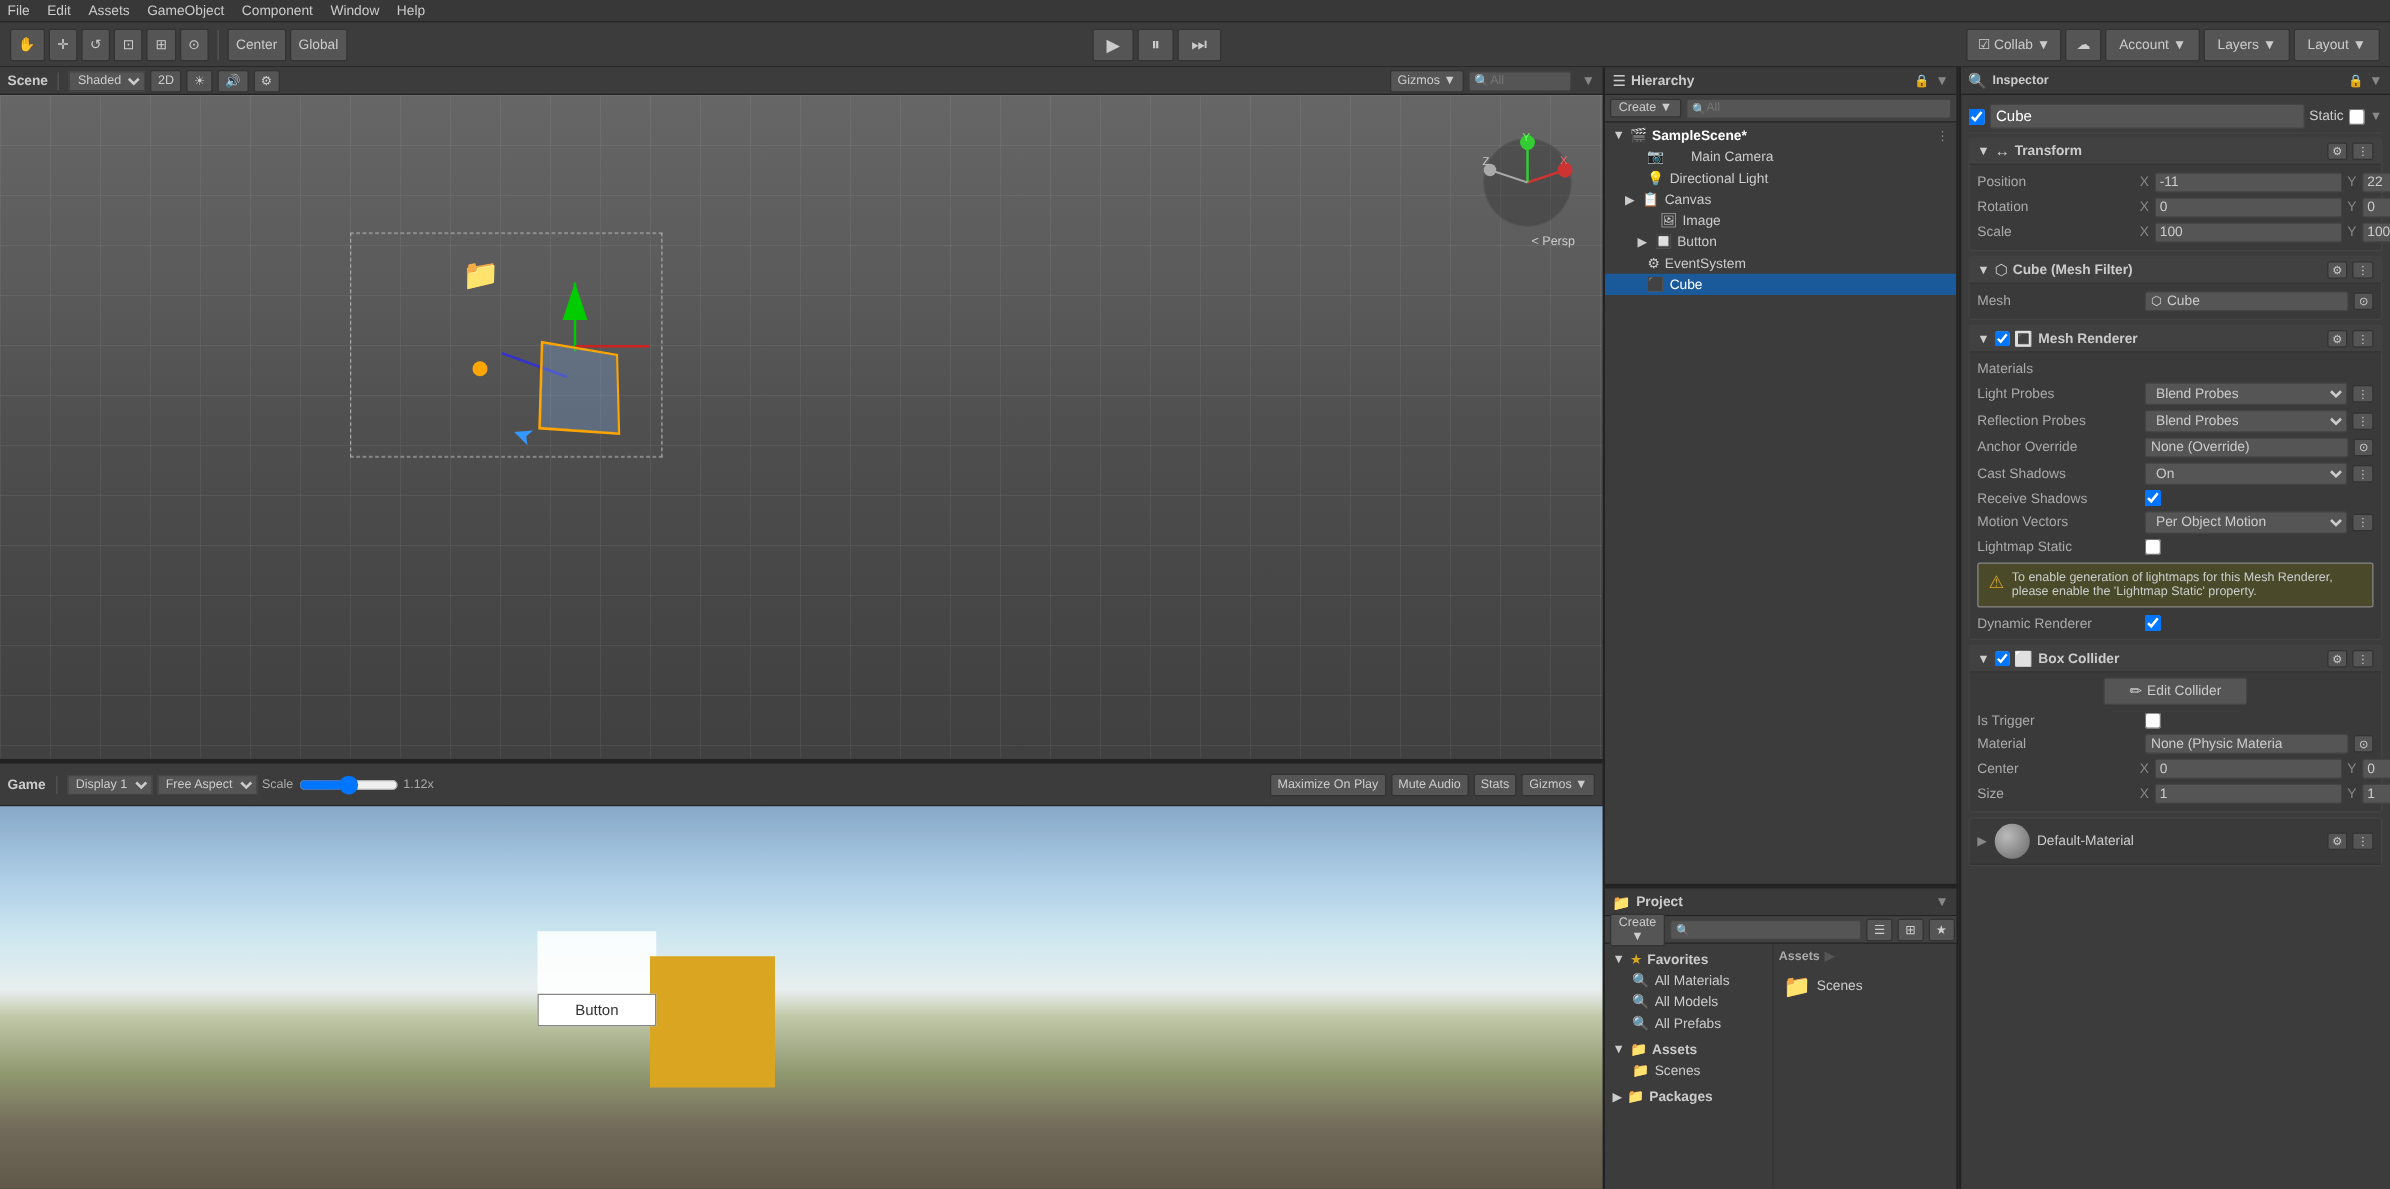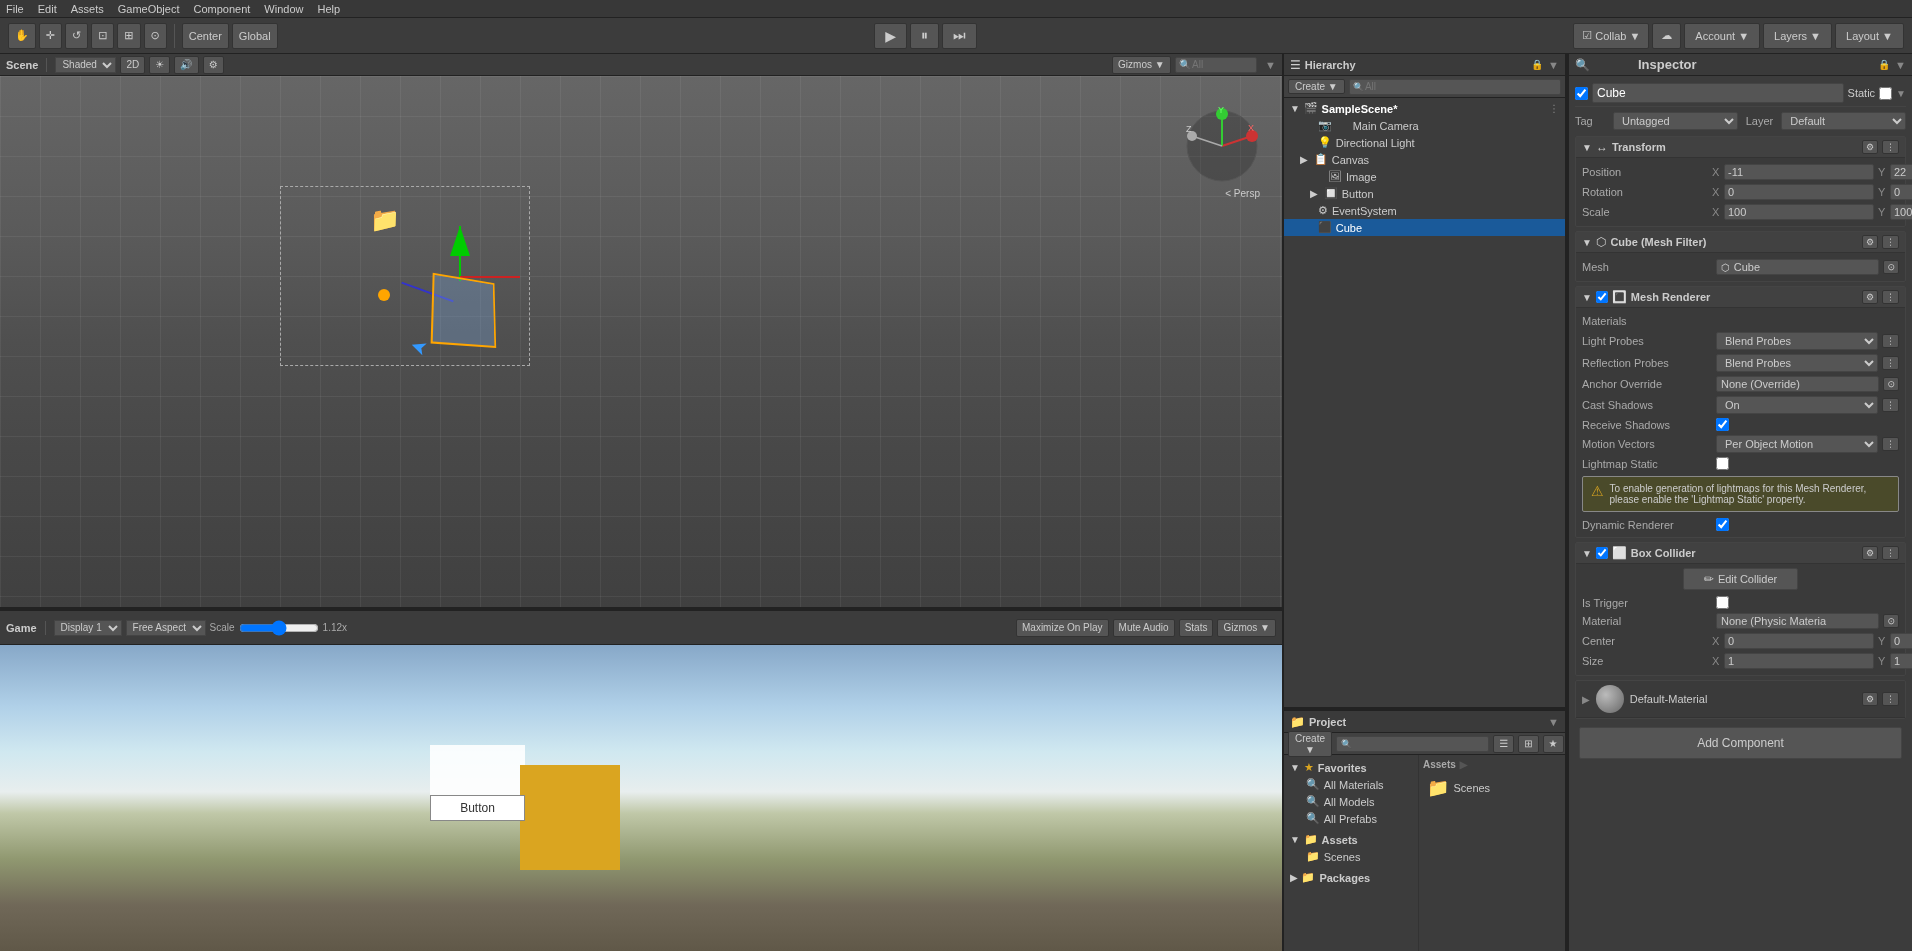--- a/index.html
+++ b/index.html
@@ -357,46 +357,36 @@
             </div>
           </div>
         </div>
       </div>
     </div>
 
     <div style="width:345px; background:#3c3c3c; display:flex; flex-direction:column; flex-shrink:0; border-left:2px solid #222;">
 
       <div style="background:#3a3a3a; height:22px; display:flex; align-items:center; padding:0 6px; gap:4px; border-bottom:1px solid #222; flex-shrink:0;">
         <span style="font-size:12px;">🔍</span>
-        <span style="font-weight:bold; color:#ccc; font-size:13px;margin-left:44px;">Inspector</span>
+        <span style="font-weight:bold; color:#ccc; font-size:10px;">Inspector</span>
         <div style="flex:1;"></div>
         <span style="color:#888; cursor:pointer; font-size:10px;">🔒</span>
         <span style="color:#888; cursor:pointer;">▼</span>
       </div>
 
       <div style="flex:1; overflow-y:auto; padding:4px 6px;">
 
         <div style="display:flex; align-items:center; gap:4px; padding:3px 0; border-bottom:1px solid #444; margin-bottom:3px;">
           <input type="checkbox" checked="" style="width: 13px; height: 13px;">
           <input type="text" value="Cube" style="background: rgb(85, 85, 85); border: 1px solid rgb(68, 68, 68); color: rgb(255, 255, 255); padding: 2px 4px; font-size: 12px; flex: 1 1 0%; border-radius: 2px;">
           <span style="font-size:11px; color:#ccc;">Static</span>
           <input type="checkbox" style="width: 13px; height: 13px;">
           <span style="color:#888; cursor:pointer; font-size:10px;">▼</span>
         </div>
 
-        <div style="display:flex; align-items:center; gap:8px; padding:2px 0; margin-bottom:4px;">
-          <span style="font-size:11px; color:#aaa; width:30px;">Tag</span>
-          <select style="background:#555; border:1px solid #444; color:#ccc; font-size:11px; border-radius:2px; padding:1px 4px; flex:1;">
-            <option>Untagged</option>
-          </select>
-          <span style="font-size:11px; color:#aaa;">Layer</span>
-          <select style="background:#555; border:1px solid #444; color:#ccc; font-size:11px; border-radius:2px; padding:1px 4px; flex:1;">
-            <option>Default</option>
-          </select>
-        </div>
 
         <div class="component-section">
           <div class="component-header">
             <span style="color:#ccc; font-size:10px;">▼</span>
             <span style="font-size:12px;">↔</span>
             <span class="component-title">Transform</span>
             <div class="component-header-icons">
               <button class="comp-btn-sm">⚙</button>
               <button class="comp-btn-sm">⋮</button>
             </div>
@@ -617,21 +607,18 @@
             <span style="color:#888; font-size:10px;">▶</span>
             <div style="width:28px; height:28px; border-radius:50%; background:radial-gradient(circle at 35% 35%, #bbb, #666); flex-shrink:0;"></div>
             <span style="font-size:11px; color:#ccc; flex:1;">Default-Material</span>
             <div class="component-header-icons">
               <button class="comp-btn-sm">⚙</button>
               <button class="comp-btn-sm">⋮</button>
             </div>
           </div>
         </div>
 
-        <div style="background:#555; border:1px solid #444; color:#ccc; padding:8px; font-size:12px; border-radius:2px; cursor:pointer; text-align:center; margin:8px 4px; display:flex; align-items:center; justify-content:center;">
-          <span>Add Component</span>
-        </div>
 
       </div>
     </div>
 
   </div>
 </div>
 
 </body></html>

